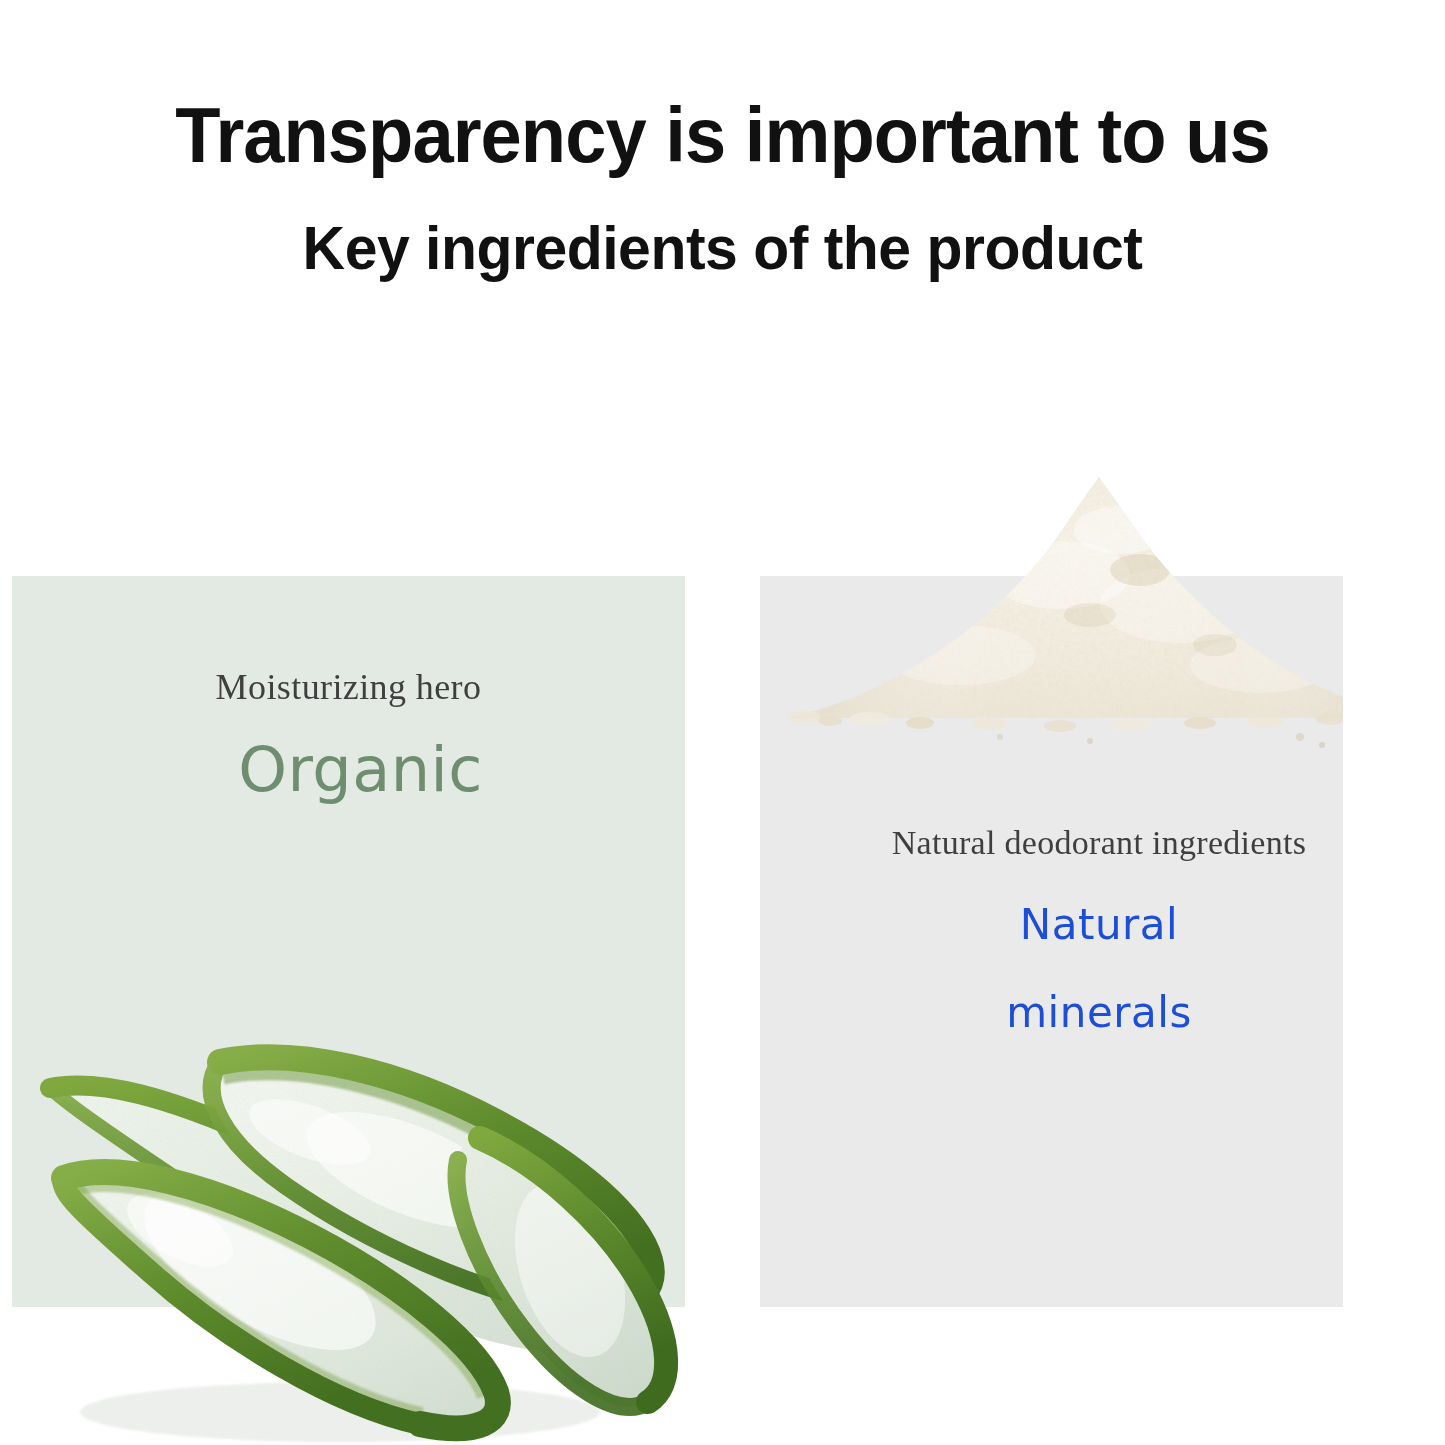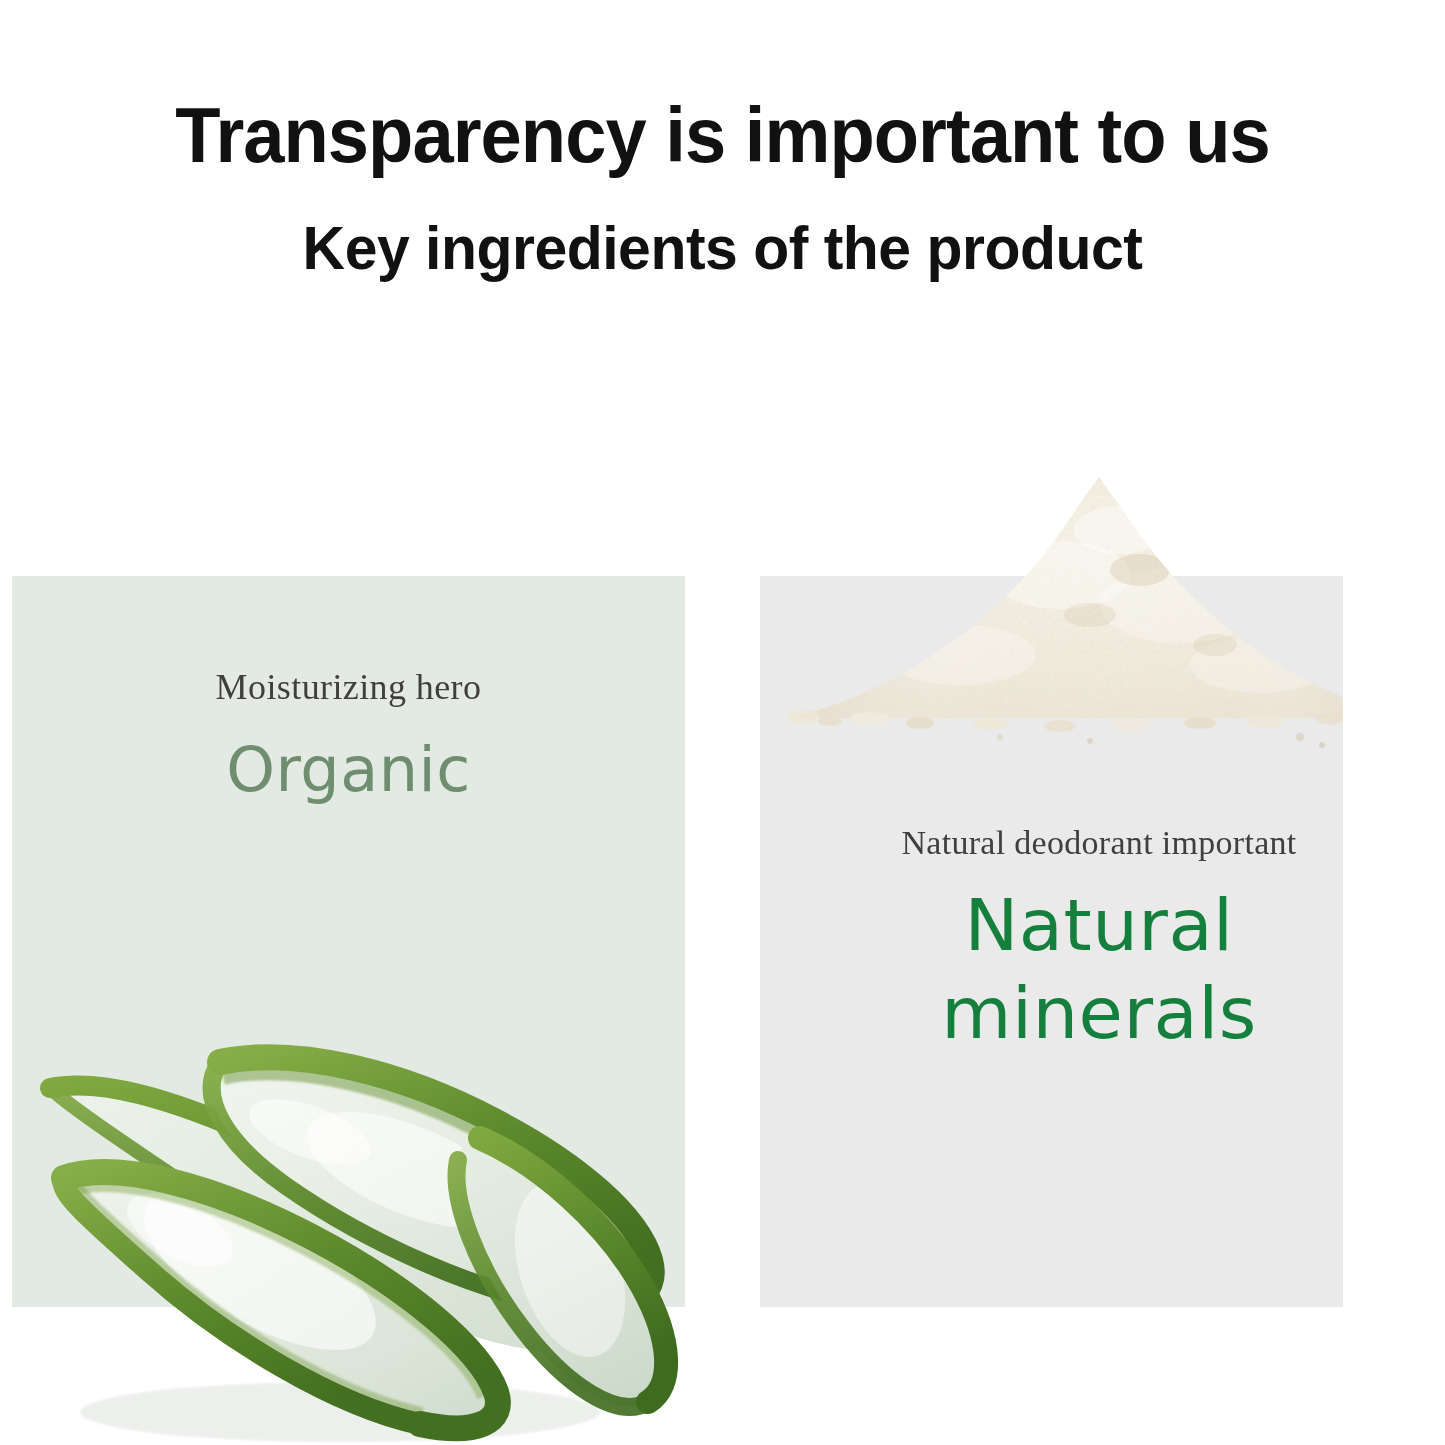--- a/index.html
+++ b/index.html
@@ -104,32 +104,33 @@
     top: 90px;
     font-size: 36px;
     letter-spacing: 0.4px;
   }
   .card-left .headline {
     top: 150px;
     font-size: 62px;
     line-height: 88px;
     color: #6f8e6f;
     letter-spacing: 0.5px;
+    padding-left: 12px;
   }
 
   .card-right .kicker {
     top: 248px;
     font-size: 34px;
     letter-spacing: 0.3px;
   }
   .card-right .headline {
     top: 305px;
-    font-size: 72px;
+    font-size: 42px;
     line-height: 88px;
-    color: #15803d;
+    color: #1d4ed8;
     letter-spacing: 0.5px;
   }
 
   
   .aloe-wrap {
     position: absolute;
     left: 10px;
     top: 1020px;
     width: 680px;
     height: 425px;
@@ -161,21 +162,21 @@
   <div class="card card-left">
     <div class="card-bg"></div>
     <div class="kicker">Moisturizing hero</div>
     <div class="headline">
       <div>Organic</div>
     </div>
   </div>
 
   <div class="card card-right">
     <div class="card-bg"></div>
-    <div class="kicker">Natural deodorant important</div>
+    <div class="kicker">Natural deodorant ingredients</div>
     <div class="headline">
       <div>Natural</div>
       <div>minerals</div>
     </div>
   </div>
 
   <div class="powder-wrap">
     <svg width="678" height="330" viewBox="0 0 678 330" xmlns="http://www.w3.org/2000/svg">
       <defs>
         <radialGradient id="pg" cx="48%" cy="25%" r="75%">

